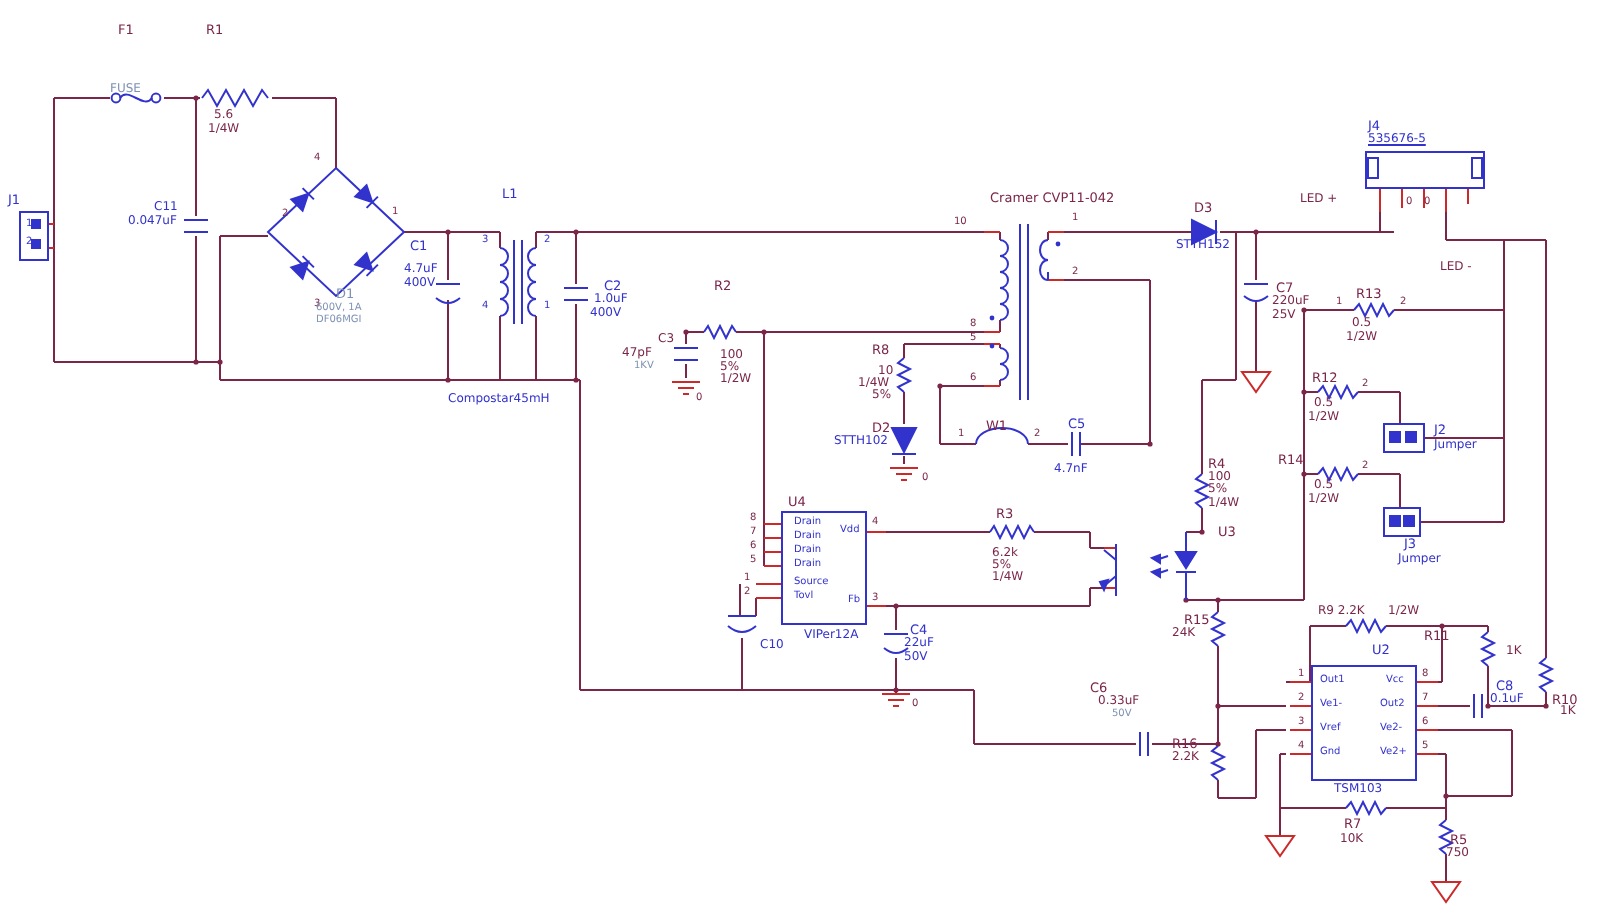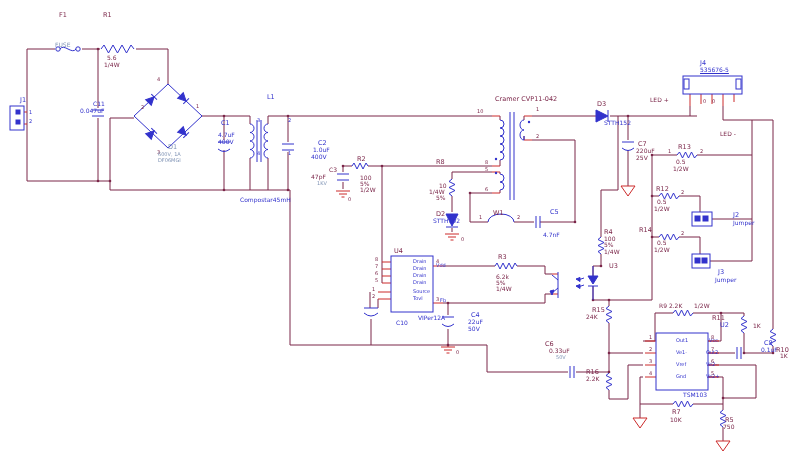--- a/index.html
+++ b/index.html
@@ -1,20 +1,20 @@
 <!DOCTYPE html>
 <html><head>
 <meta charset="utf-8">
 <style>
   html,body{margin:0;padding:0;background:#fff;}
   .canvas{position:relative;width:800px;height:462px;background:#ffffff;overflow:hidden;
           font-family:"DejaVu Sans", sans-serif;}
   .canvas svg{position:absolute;left:0;top:0;}
   .t{position:absolute;font-size:6px;line-height:1;color:#7b2649;white-space:nowrap;}
-  .b{color:#3232cc;margin-left:16px;}
+  .b{color:#3232cc;}
   .g{color:#7e92b4;}
   .p{font-size:5px;}
   .r7{font-size:6.5px;}
   .u{text-decoration:underline;}
 </style>
 </head>
 <body>
 
 <div class="canvas">
 
@@ -276,32 +276,32 @@
 <span class="t b p" style="left:272px;top:151px">1</span>
 <span class="t b" style="left:224px;top:197px">Compostar45mH</span>
 <span class="t b r7" style="left:302px;top:140px">C2</span>
 <span class="t b" style="left:297px;top:147px">1.0uF</span>
 <span class="t b" style="left:295px;top:154px">400V</span>
 
 <span class="t" style="left:329px;top:167px">C3</span>
 <span class="t" style="left:311px;top:174px">47pF</span>
 <span class="t g p" style="left:317px;top:181px">1KV</span>
 <span class="t p" style="left:348px;top:197px">0</span>
-<span class="t r7" style="left:357px;top:156px">R2</span>
+<span class="t r7" style="left:357px;top:140px">R2</span>
 <span class="t" style="left:360px;top:175px">100</span>
 <span class="t" style="left:360px;top:181px">5%</span>
 <span class="t" style="left:360px;top:187px">1/2W</span>
 <span class="t r7" style="left:495px;top:96px">Cramer CVP11-042</span>
 <span class="t p" style="left:477px;top:109px">10</span>
 <span class="t p" style="left:485px;top:160px">8</span>
 <span class="t p" style="left:485px;top:167px">5</span>
 <span class="t p" style="left:485px;top:187px">6</span>
 <span class="t p" style="left:536px;top:107px">1</span>
 <span class="t p" style="left:536px;top:134px">2</span>
-<span class="t r7" style="left:436px;top:159px">R8</span>
+<span class="t r7" style="left:436px;top:172px">R8</span>
 <span class="t" style="left:439px;top:183px">10</span>
 <span class="t" style="left:429px;top:189px">1/4W</span>
 <span class="t" style="left:436px;top:195px">5%</span>
 <span class="t r7" style="left:436px;top:211px">D2</span>
 <span class="t b" style="left:417px;top:218px">STTH102</span>
 <span class="t p" style="left:461px;top:237px">0</span>
 <span class="t r7" style="left:493px;top:210px">W1</span>
 <span class="t p" style="left:479px;top:215px">1</span>
 <span class="t p" style="left:517px;top:215px">2</span>
 <span class="t b r7" style="left:534px;top:209px">C5</span>
@@ -370,21 +370,21 @@
 <span class="t" style="left:604px;top:242px">5%</span>
 <span class="t" style="left:604px;top:249px">1/4W</span>
 <span class="t r7" style="left:609px;top:263px">U3</span>
 
 <span class="t r7" style="left:592px;top:307px">R15</span>
 <span class="t" style="left:586px;top:314px">24K</span>
 <span class="t r7" style="left:586px;top:369px">R16</span>
 <span class="t" style="left:586px;top:376px">2.2K</span>
 <span class="t" style="left:659px;top:303px">R9 2.2K</span>
 <span class="t" style="left:694px;top:303px">1/2W</span>
-<span class="t b r7" style="left:704px;top:322px">U2</span>
+<span class="t b r7" style="left:686px;top:322px">U2</span>
 <span class="t b p" style="left:660px;top:338px">Out1</span>
 <span class="t b p" style="left:660px;top:350px">Ve1-</span>
 <span class="t b p" style="left:660px;top:362px">Vref</span>
 <span class="t b p" style="left:660px;top:374px">Gnd</span>
 <span class="t b p" style="left:693px;top:338px">Vcc</span>
 <span class="t b p" style="left:690px;top:350px">Out2</span>
 <span class="t b p" style="left:690px;top:362px">Ve2-</span>
 <span class="t b p" style="left:690px;top:374px">Ve2+</span>
 <span class="t p" style="left:649px;top:335px">1</span>
 <span class="t p" style="left:649px;top:347px">2</span>

